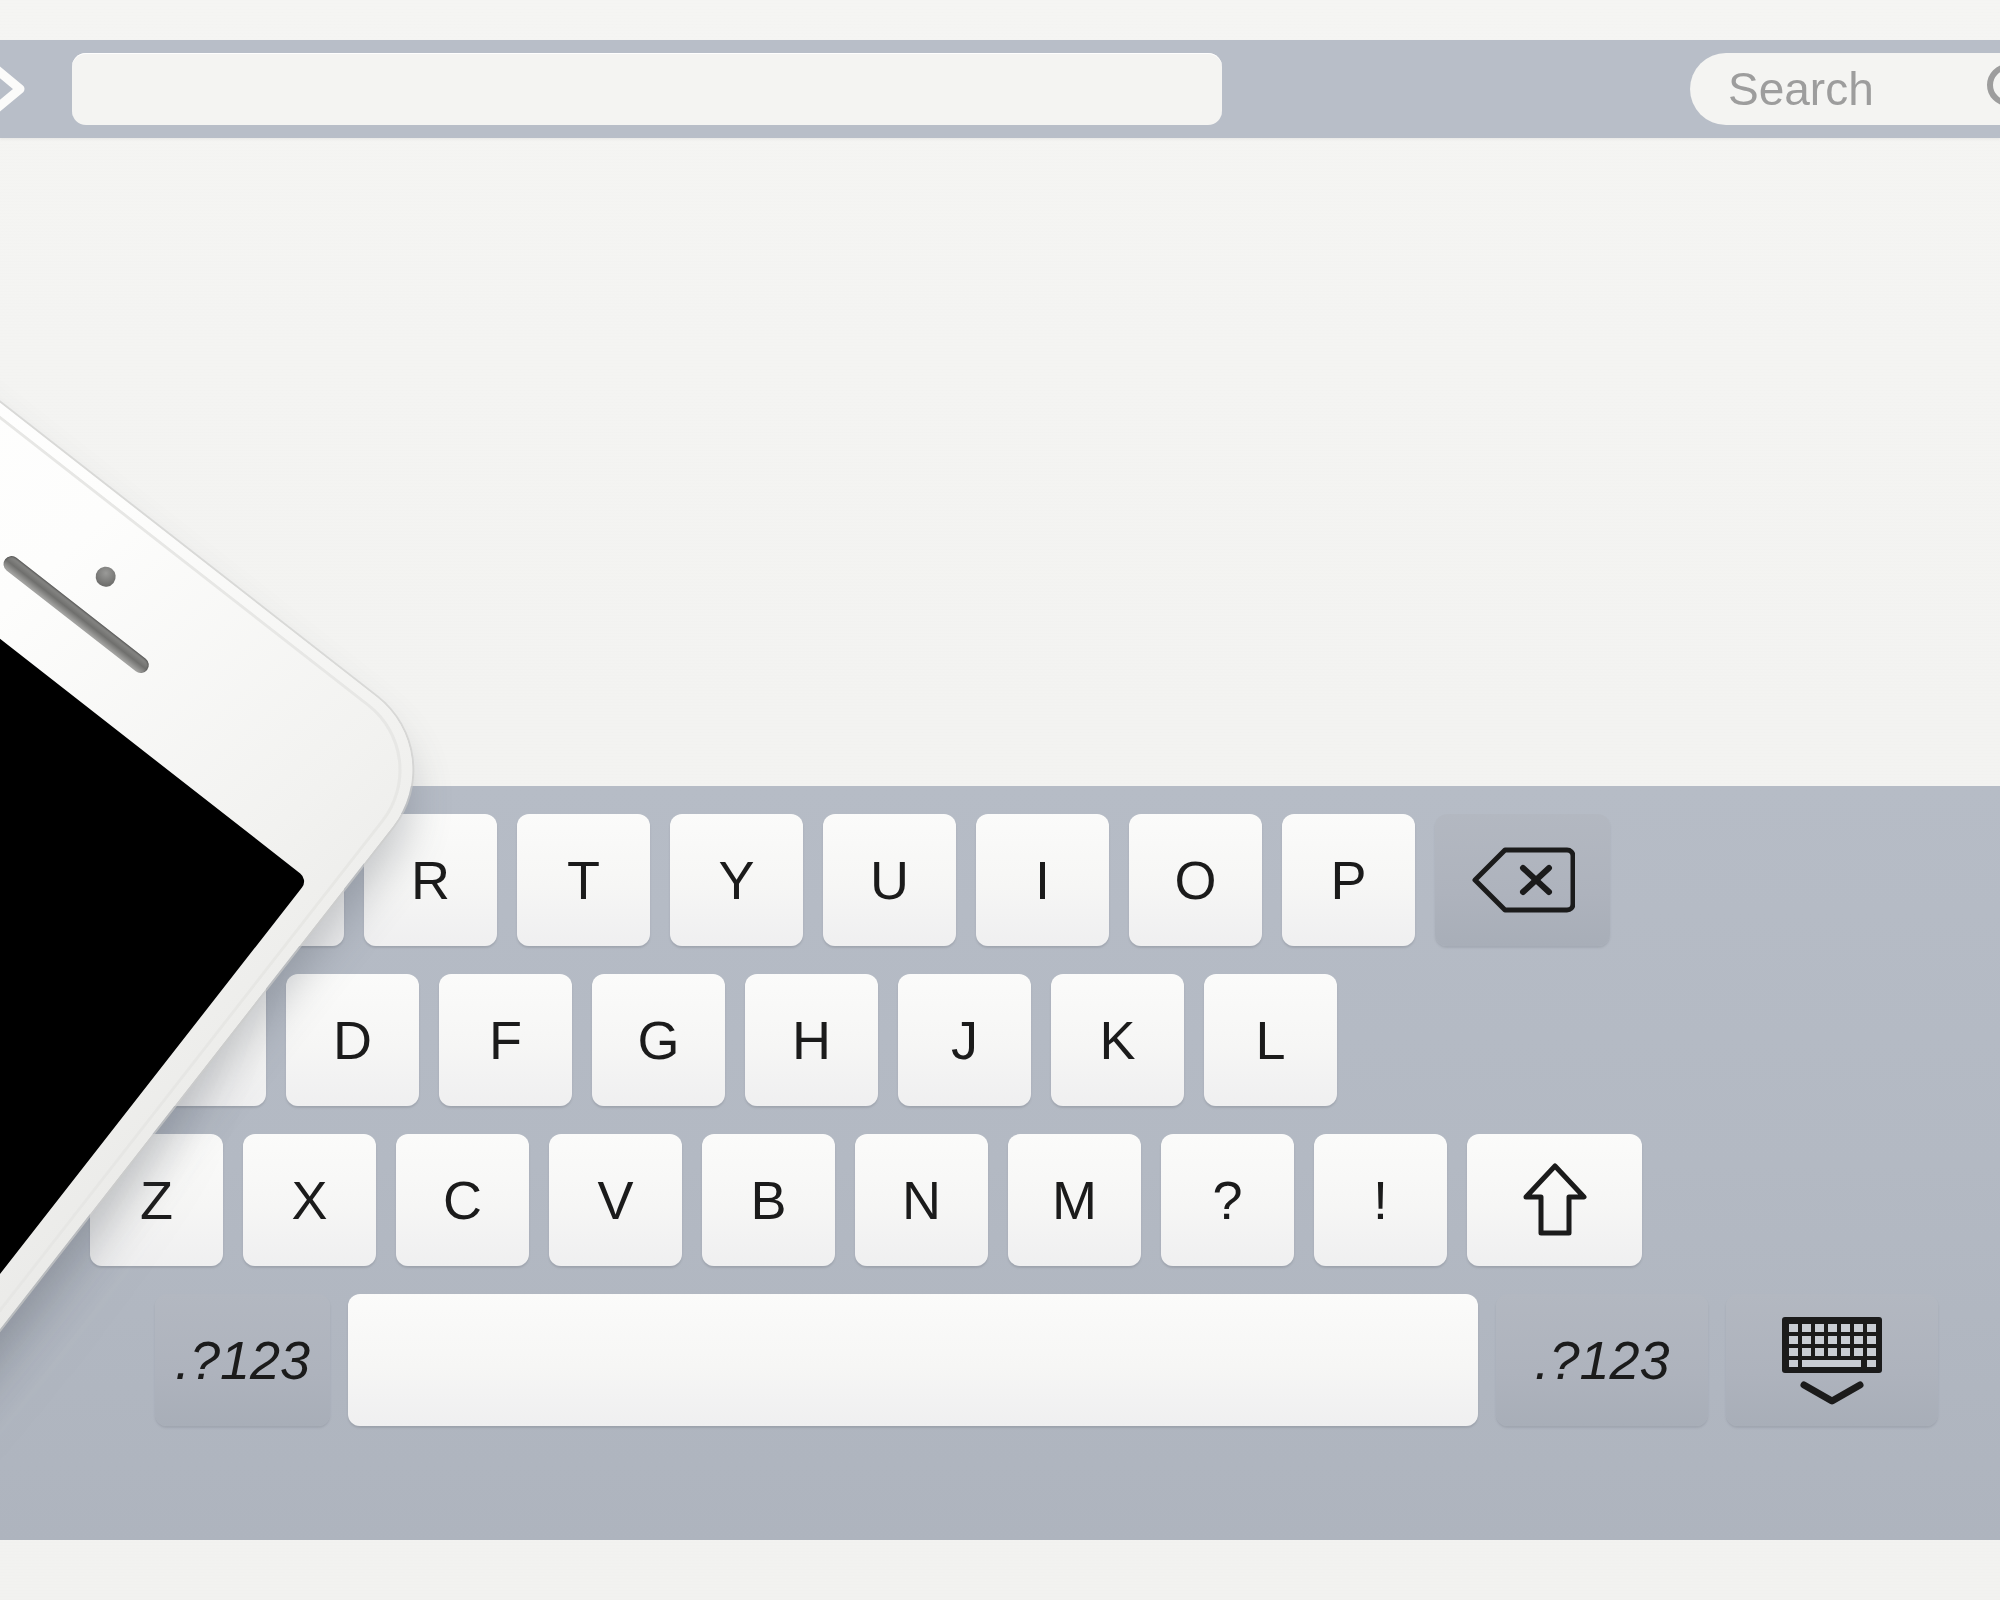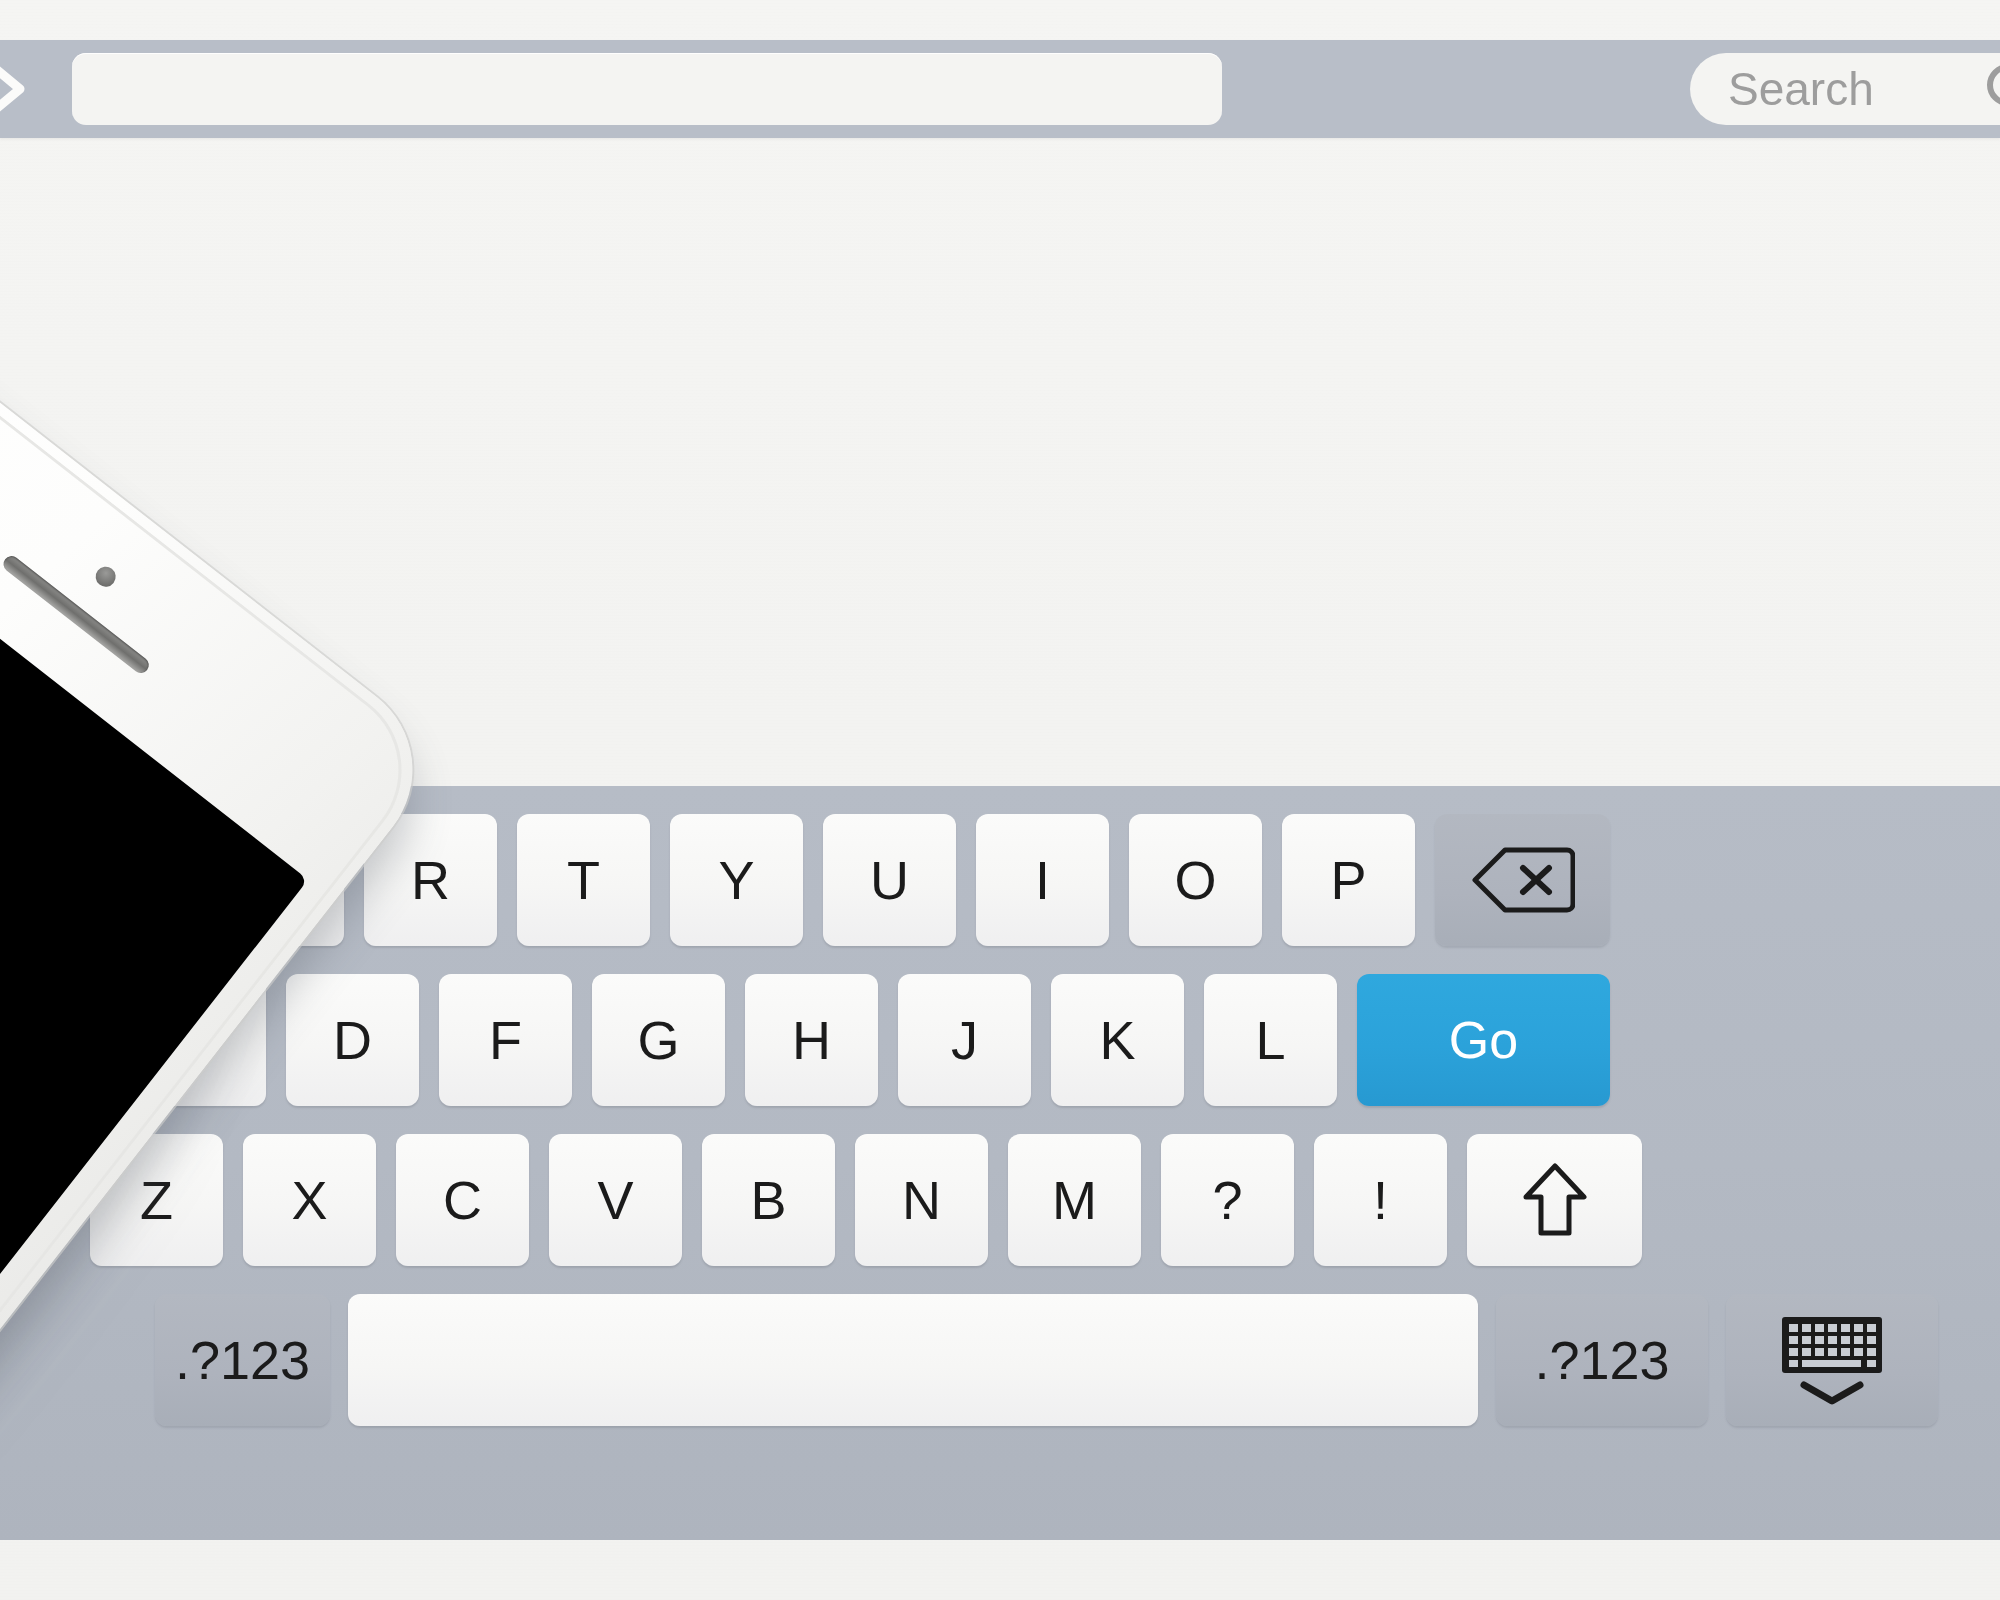--- a/index.html
+++ b/index.html
@@ -132,21 +132,21 @@
     left: 0;
     top: 786px;
     width: 2000px;
     height: 754px;
     background: linear-gradient(180deg, #b6bcc6 0%, #b3b9c3 50%, #aeb4be 100%);
   }
   .kb-row { position: absolute; left: 0; width: 2000px; }
   .row-1 { top: 28px;  height: 132px; }
   .row-2 { top: 188px; height: 132px; }
   .row-3 { top: 348px; height: 132px; }
-  .row-4 { top: 508px; height: 148px; }
+  .row-4 { top: 508px; height: 148px; font-style: italic; }
 
   .key {
     position: absolute;
     top: 0;
     height: 132px;
     background: linear-gradient(180deg, #fbfbfa 0%, #f6f6f5 55%, #efeff0 100%);
     border-radius: 12px;
     box-shadow: 0 2px 2px rgba(90,95,105,0.22);
     display: flex;
     align-items: center;
@@ -298,21 +298,20 @@
     <div class="kb-row row-2">
       <div class="key" style="left:-20px; width:133px;">A</div>
       <div class="key" style="left:133px; width:133px;">S</div>
       <div class="key" style="left:286px; width:133px;">D</div>
       <div class="key" style="left:439px; width:133px;">F</div>
       <div class="key" style="left:592px; width:133px;">G</div>
       <div class="key" style="left:745px; width:133px;">H</div>
       <div class="key" style="left:898px; width:133px;">J</div>
       <div class="key" style="left:1051px; width:133px;">K</div>
       <div class="key" style="left:1204px; width:133px;">L</div>
-      <div class="key blue" style="left:1357px; width:253px;">Go</div>
     </div>
 
     <div class="kb-row row-3">
       <div class="key" style="left:90px; width:133px;">Z</div>
       <div class="key" style="left:243px; width:133px;">X</div>
       <div class="key" style="left:396px; width:133px;">C</div>
       <div class="key" style="left:549px; width:133px;">V</div>
       <div class="key" style="left:702px; width:133px;">B</div>
       <div class="key" style="left:855px; width:133px;">N</div>
       <div class="key" style="left:1008px; width:133px;">M</div>

